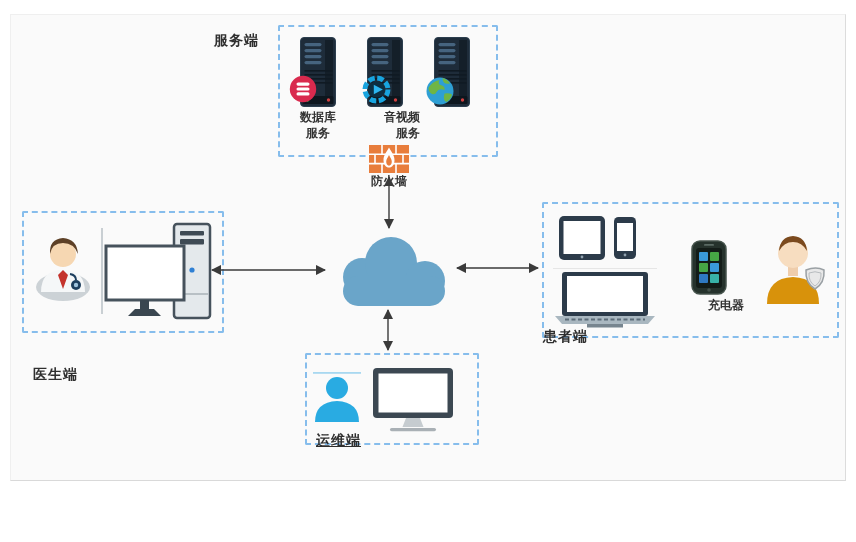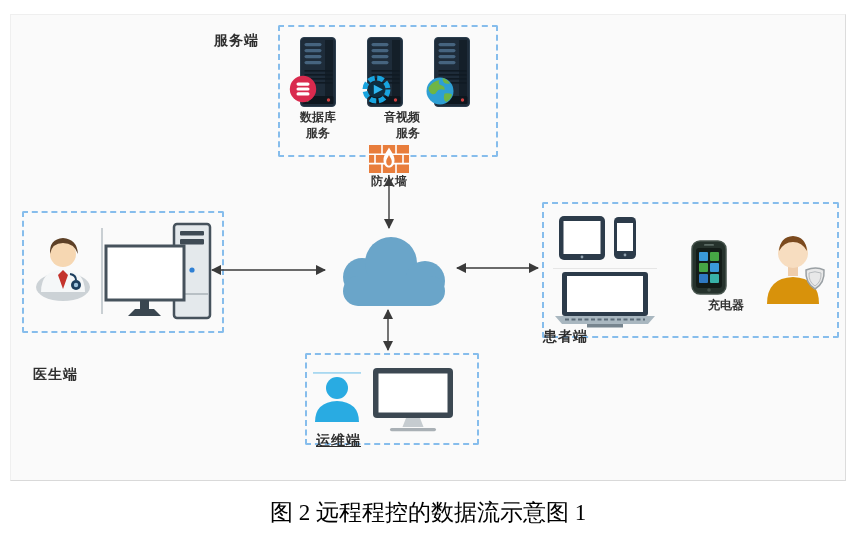--- a/index.html
+++ b/index.html
@@ -214,14 +214,13 @@
       </marker>
     </defs>
     <g stroke="#3a3a3a" stroke-width="1.4">
       <line x1="389" y1="177" x2="389" y2="228" marker-start="url(#arr)" marker-end="url(#arr)"></line>
       <line x1="212" y1="270" x2="325" y2="270" marker-start="url(#arr)" marker-end="url(#arr)"></line>
       <line x1="457" y1="268" x2="538" y2="268" marker-start="url(#arr)" marker-end="url(#arr)"></line>
       <line x1="388" y1="310" x2="388" y2="350" marker-start="url(#arr)" marker-end="url(#arr)"></line>
     </g>
   </svg>
 
-  <div class="caption">图 2 远程程控的数据流示意图 1</div>
 </div>
 
 </body></html>

